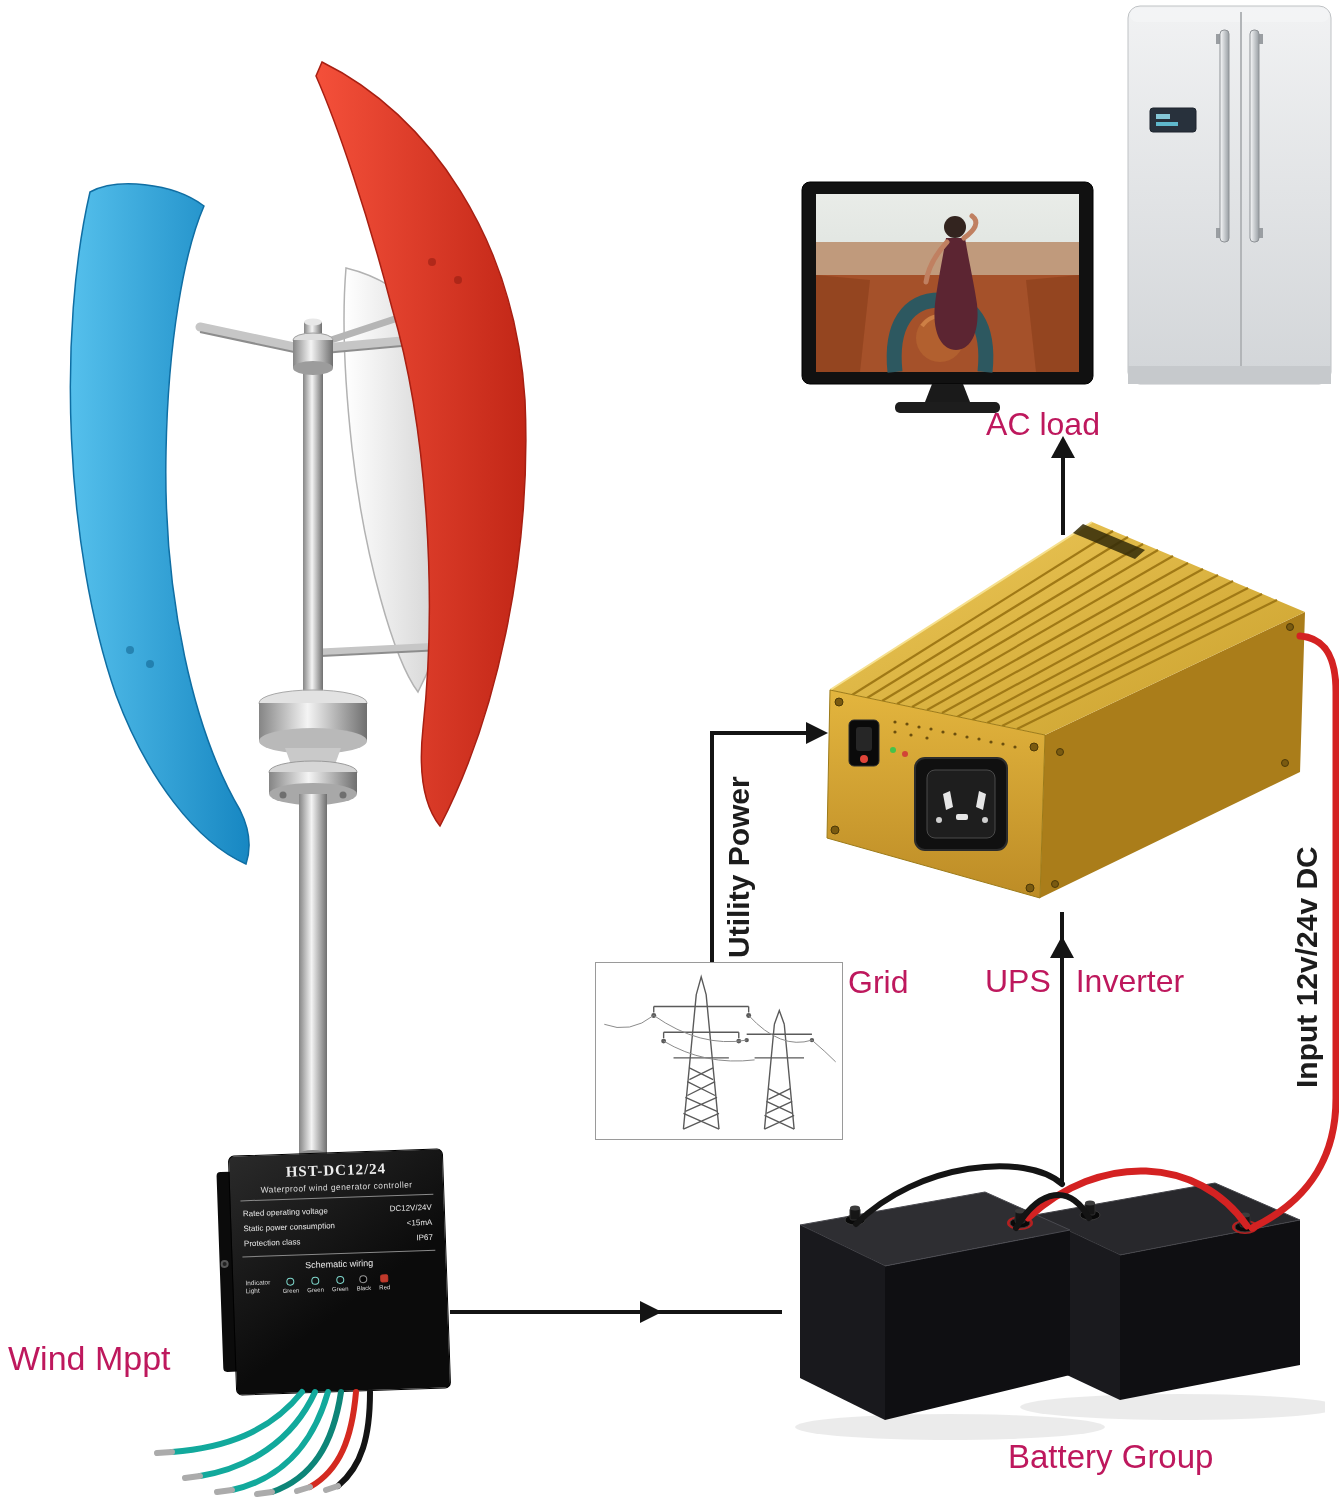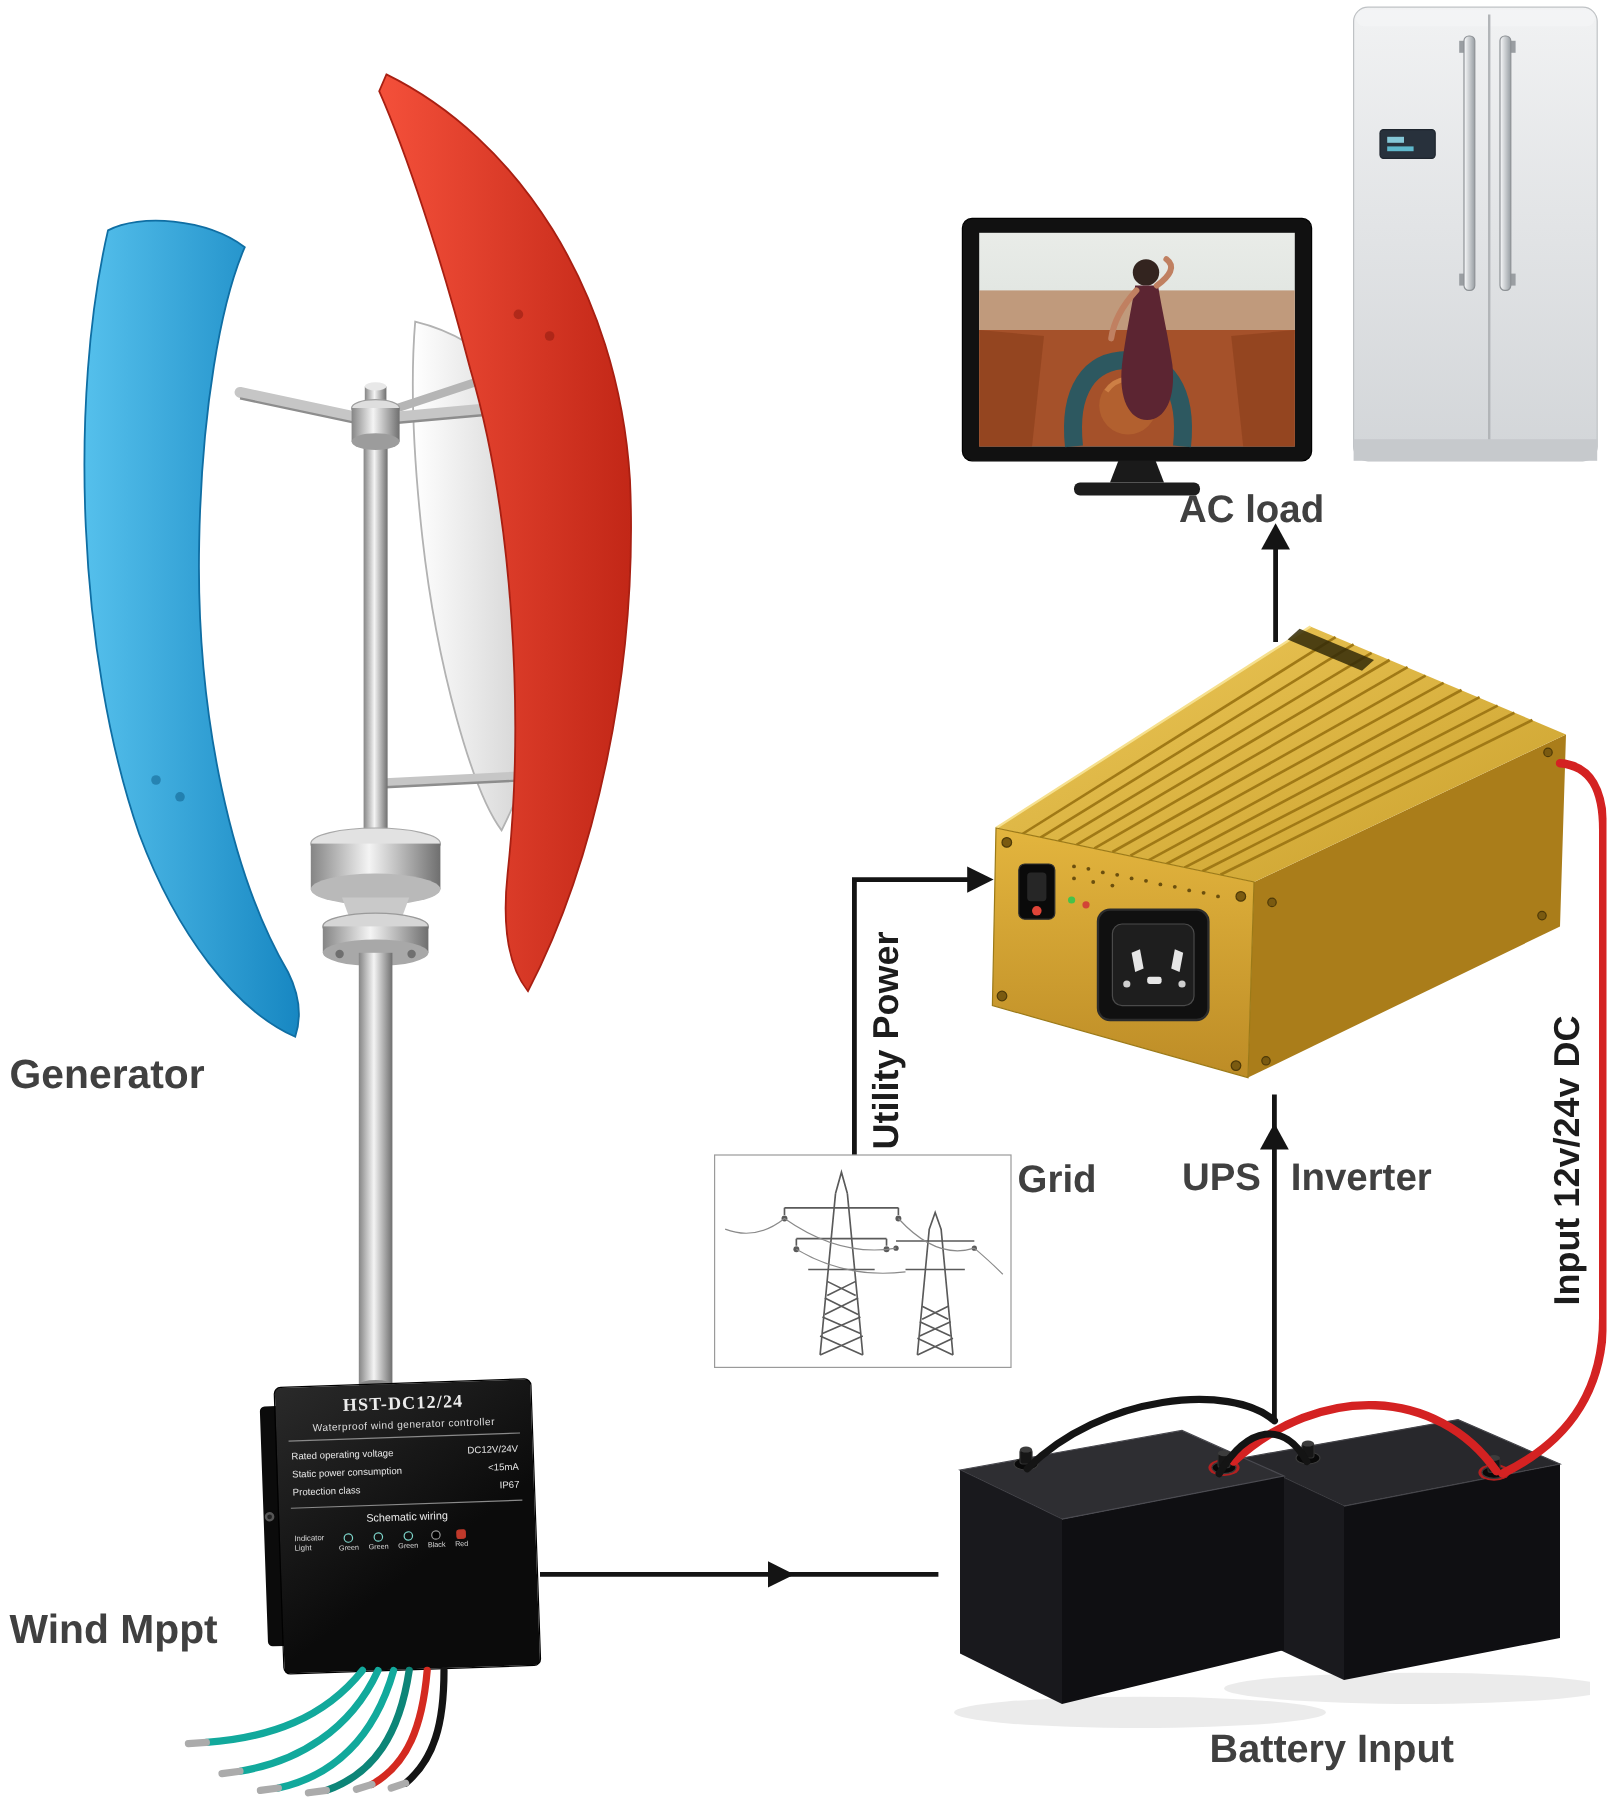--- a/index.html
+++ b/index.html
@@ -10,21 +10,21 @@
   .turbine{left:0;top:0;width:600px;height:1170px;z-index:1}
   .tv{left:800px;top:180px;width:295px;height:235px;z-index:1}
   .fridge{left:1120px;top:0;width:219px;height:400px;z-index:1}
   .inverter{left:815px;top:460px;width:520px;height:450px;z-index:1}
   .battery{left:780px;top:1175px;width:545px;height:272px;z-index:1}
   .gridbox{position:absolute;left:595px;top:962px;width:248px;height:178px;border:1px solid #9a9a9a;
            background:#fff;z-index:1}
   .gridbox svg{width:100%;height:100%;display:block}
   .wires{left:0;top:0;width:1339px;height:1500px;z-index:5;pointer-events:none}
 
-  .label{position:absolute;font-weight:bold;color:#404040;z-index:10;white-space:nowrap}
+  .label{position:absolute;font-weight:normal;color:#be185d;z-index:10;white-space:nowrap}
   .big{font-size:34px;line-height:52px}
   .lbl-turbine{left:8px;top:870px}
   .lbl-controller{left:8px;top:1332px}
   .lbl-acload{left:968px;top:406px;width:150px;text-align:center;font-size:32px}
   .lbl-ups{left:985px;top:963px;font-size:32px;word-spacing:16px}
   .lbl-grid{left:848px;top:964px;font-size:32px}
   .lbl-battery{left:1008px;top:1438px;font-size:33px}
   .vlabel{position:absolute;font-weight:bold;color:#1c1c1c;font-size:30px;white-space:nowrap;
           transform:rotate(-90deg);transform-origin:0 0;z-index:10}
   .lbl-utility{left:722px;top:958px}
@@ -417,25 +417,24 @@
           <div class="term">
             <span class="term-dot"></span>
             <span class="term-lbl">Red</span>
           </div>
         </div>
       </div>
     </div>
   </div>
 
   <div class="label big lbl-turbine">
-    <div>Generator</div>
   </div>
   <div class="label big lbl-controller">
     <div>Wind Mppt</div>
   </div>
   <div class="label lbl-acload">AC load</div>
   <div class="label lbl-ups">UPS Inverter</div>
   <div class="label lbl-grid">Grid</div>
-  <div class="label lbl-battery">Battery Input</div>
+  <div class="label lbl-battery">Battery Group</div>
   <div class="vlabel lbl-utility">Utility Power</div>
   <div class="vlabel lbl-inputdc">Input 12v/24v DC</div>
 
 </div>
 
 </body></html>

